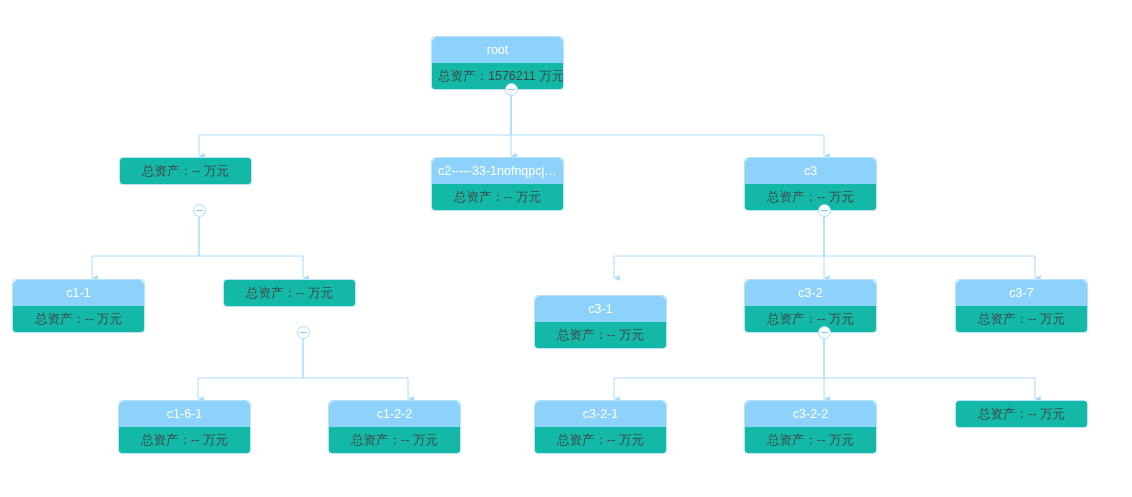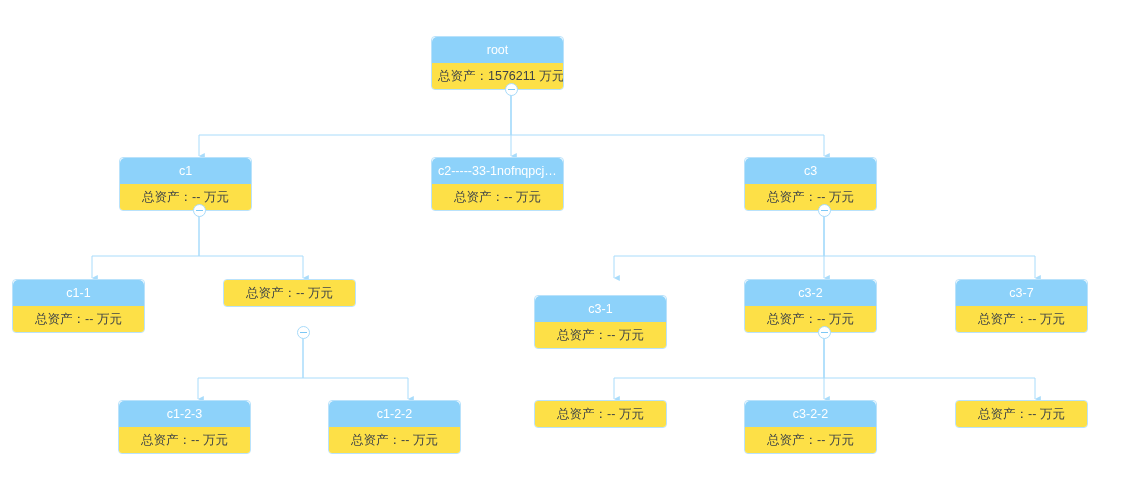--- a/index.html
+++ b/index.html
@@ -49,21 +49,21 @@
     text-overflow: ellipsis;
     padding: 0 6px;
     box-sizing: border-box;
     border-top-left-radius: 5px;
     border-top-right-radius: 5px;
   }
   .node-body {
     height: 26px;
     line-height: 26px;
     text-align: center;
-    background: #fde047;
+    background: #14b8a6;
     color: #3f4447;
     font-size: 12.5px;
     white-space: nowrap;
     overflow: hidden;
     padding: 0 6px;
     box-sizing: border-box;
   }
   .toggle {
     position: absolute;
     width: 13px;
@@ -110,21 +110,20 @@
         <path d="M824,335 L824,378 L1035,378 L1035,399" fill="none" stroke="#a9dcfb" stroke-width="1" marker-end="url(#arrow-down)"></path>
       </g>
   </svg>
   <div id="node-layer">
       <div class="node" style="left: 431px; top: 36px;">
         <div class="node-header">root</div>
         <div class="node-body">总资产：1576211 万元</div>
       </div>
       <div class="toggle" style="left: 504.5px; top: 83px;"></div>
       <div class="node" style="left: 119px; top: 157px;">
-        <div class="node-header">c1</div>
         <div class="node-body">总资产：-- 万元</div>
       </div>
       <div class="toggle" style="left: 192.5px; top: 204px;"></div>
       <div class="node" style="left: 431px; top: 157px;">
         <div class="node-header">c2-----33-1nofnqpcjapme2...</div>
         <div class="node-body">总资产：-- 万元</div>
       </div>
       <div class="node" style="left: 744px; top: 157px;">
         <div class="node-header">c3</div>
         <div class="node-body">总资产：-- 万元</div>
@@ -145,28 +144,29 @@
       <div class="node" style="left: 744px; top: 279px;">
         <div class="node-header">c3-2</div>
         <div class="node-body">总资产：-- 万元</div>
       </div>
       <div class="toggle" style="left: 817.5px; top: 326px;"></div>
       <div class="node" style="left: 955px; top: 279px;">
         <div class="node-header">c3-7</div>
         <div class="node-body">总资产：-- 万元</div>
       </div>
       <div class="node" style="left: 118px; top: 400px;">
-        <div class="node-header">c1-2-3</div>
+        <div class="node-header">c1-6-1</div>
         <div class="node-body">总资产：-- 万元</div>
       </div>
       <div class="node" style="left: 328px; top: 400px;">
         <div class="node-header">c1-2-2</div>
         <div class="node-body">总资产：-- 万元</div>
       </div>
       <div class="node" style="left: 534px; top: 400px;">
+        <div class="node-header">c3-2-1</div>
         <div class="node-body">总资产：-- 万元</div>
       </div>
       <div class="node" style="left: 744px; top: 400px;">
         <div class="node-header">c3-2-2</div>
         <div class="node-body">总资产：-- 万元</div>
       </div>
       <div class="node" style="left: 955px; top: 400px;">
         <div class="node-body">总资产：-- 万元</div>
       </div>
     </div>

